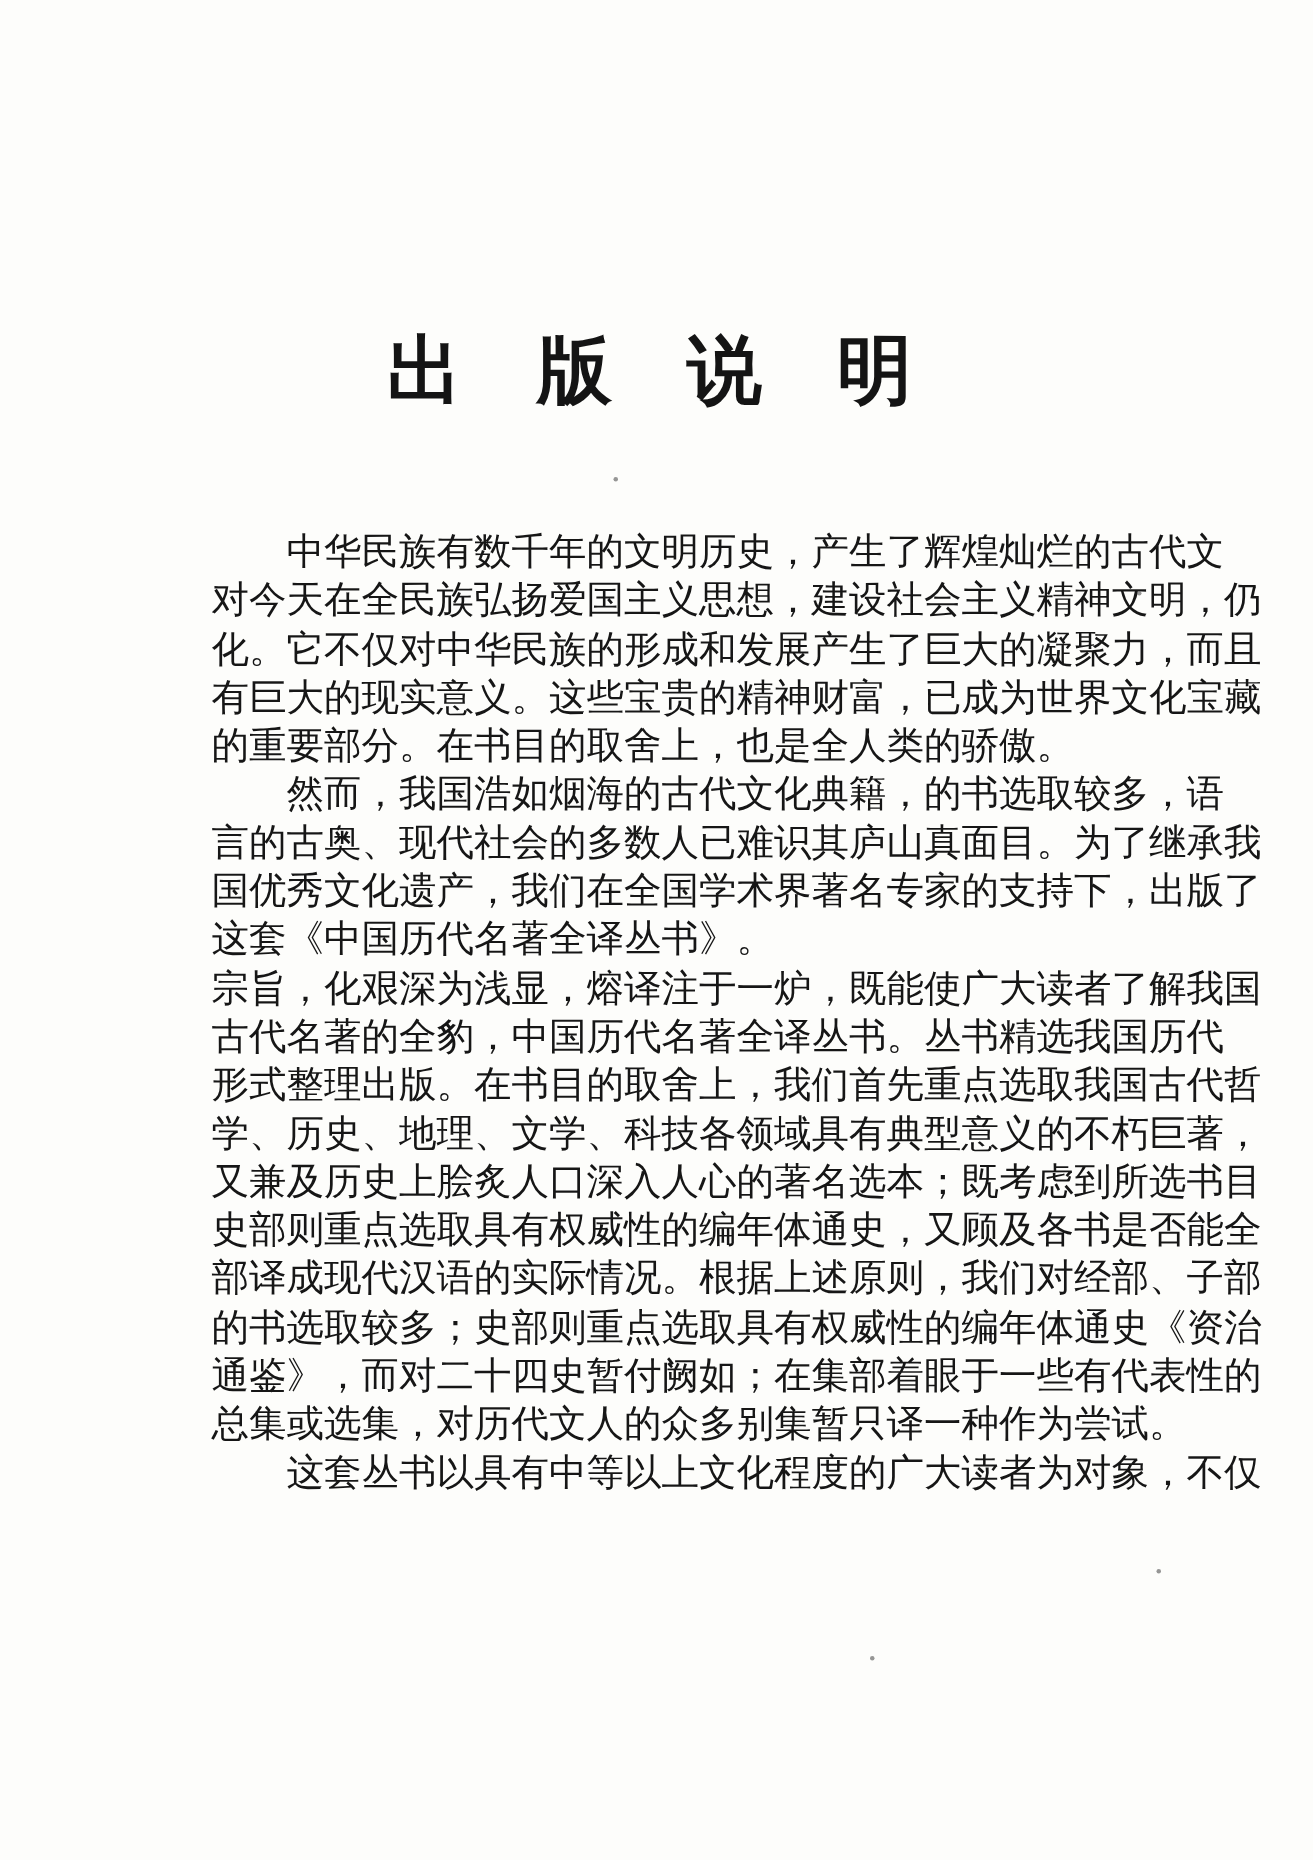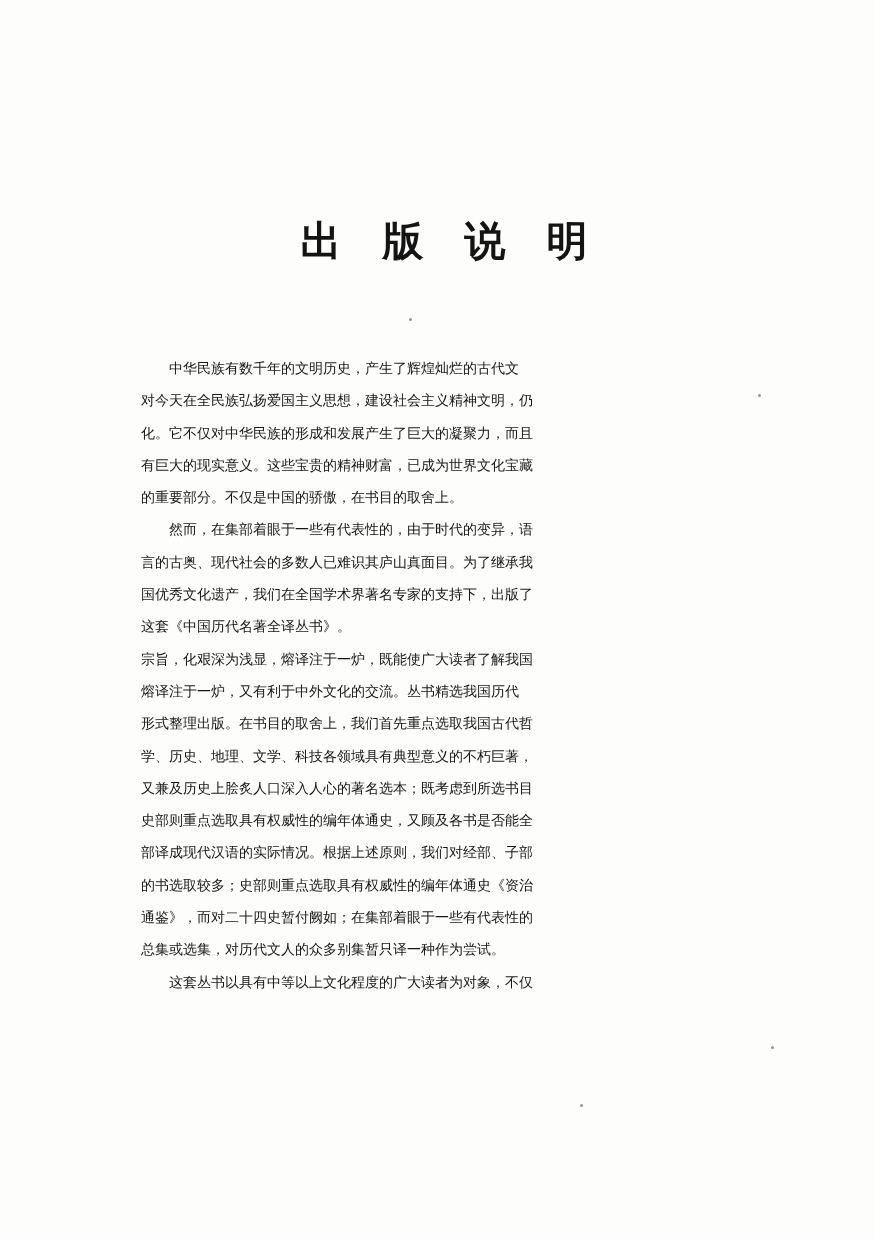--- a/index.html
+++ b/index.html
@@ -7,35 +7,35 @@
     position: relative;
     width: 875px;
     height: 1240px;
     background: #fdfdfb;
     overflow: hidden;
     font-family: "DejaVu Serif", serif;
   }
   .title {
     position: absolute;
     top: 214px;
-    left: 141px;
+    left: 130px;
     width: 606px;
     text-align: center;
-    font-size: 41px;
+    font-size: 50px;
     font-weight: bold;
     color: #141414;
     white-space: nowrap;
     margin: 0;
   }
   .body-text {
     position: absolute;
     top: 352px;
     left: 141px;
     width: 610px;
-    font-size: 14px;
+    font-size: 25px;
     line-height: 32.3px;
     color: #161616;
     text-align: left;
   }
   .line {
     white-space: nowrap;
     height: 32.3px;
   }
   .line.first {
     text-indent: 2em;
@@ -57,27 +57,27 @@
 <body>
 
 <div class="page" style="background: rgb(253, 253, 251); color: rgb(22, 22, 22);">
   <h1 class="title">出　版　说　明</h1>
 
   <div class="body-text">
       <div class="line first">中华民族有数千年的文明历史，产生了辉煌灿烂的古代文</div>
       <div class="line">对今天在全民族弘扬爱国主义思想，建设社会主义精神文明，仍</div>
       <div class="line">化。它不仅对中华民族的形成和发展产生了巨大的凝聚力，而且</div>
       <div class="line">有巨大的现实意义。这些宝贵的精神财富，已成为世界文化宝藏</div>
-      <div class="line">的重要部分。不仅是中国的骄傲，在书目的取舍上。</div>
-      <div class="line first">然而，在集部着眼于一些有代表性的，由于时代的变异，语</div>
+      <div class="line">的重要部分。在书目的取舍上，也是全人类的骄傲。</div>
+      <div class="line first">然而，我国浩如烟海的古代文化典籍，的书选取较多，语</div>
       <div class="line">言的古奥、现代社会的多数人已难识其庐山真面目。为了继承我</div>
       <div class="line">国优秀文化遗产，我们在全国学术界著名专家的支持下，出版了</div>
       <div class="line">这套《中国历代名著全译丛书》。</div>
       <div class="line">宗旨，化艰深为浅显，熔译注于一炉，既能使广大读者了解我国</div>
-      <div class="line">熔译注于一炉，又有利于中外文化的交流。丛书精选我国历代</div>
+      <div class="line">古代名著的全豹，中国历代名著全译丛书。丛书精选我国历代</div>
       <div class="line">形式整理出版。在书目的取舍上，我们首先重点选取我国古代哲</div>
       <div class="line">学、历史、地理、文学、科技各领域具有典型意义的不朽巨著，</div>
       <div class="line">又兼及历史上脍炙人口深入人心的著名选本；既考虑到所选书目</div>
       <div class="line">史部则重点选取具有权威性的编年体通史，又顾及各书是否能全</div>
       <div class="line">部译成现代汉语的实际情况。根据上述原则，我们对经部、子部</div>
       <div class="line">的书选取较多；史部则重点选取具有权威性的编年体通史《资治</div>
       <div class="line">通鉴》，而对二十四史暂付阙如；在集部着眼于一些有代表性的</div>
       <div class="line">总集或选集，对历代文人的众多别集暂只译一种作为尝试。</div>
       <div class="line first">这套丛书以具有中等以上文化程度的广大读者为对象，不仅</div>
     </div>

